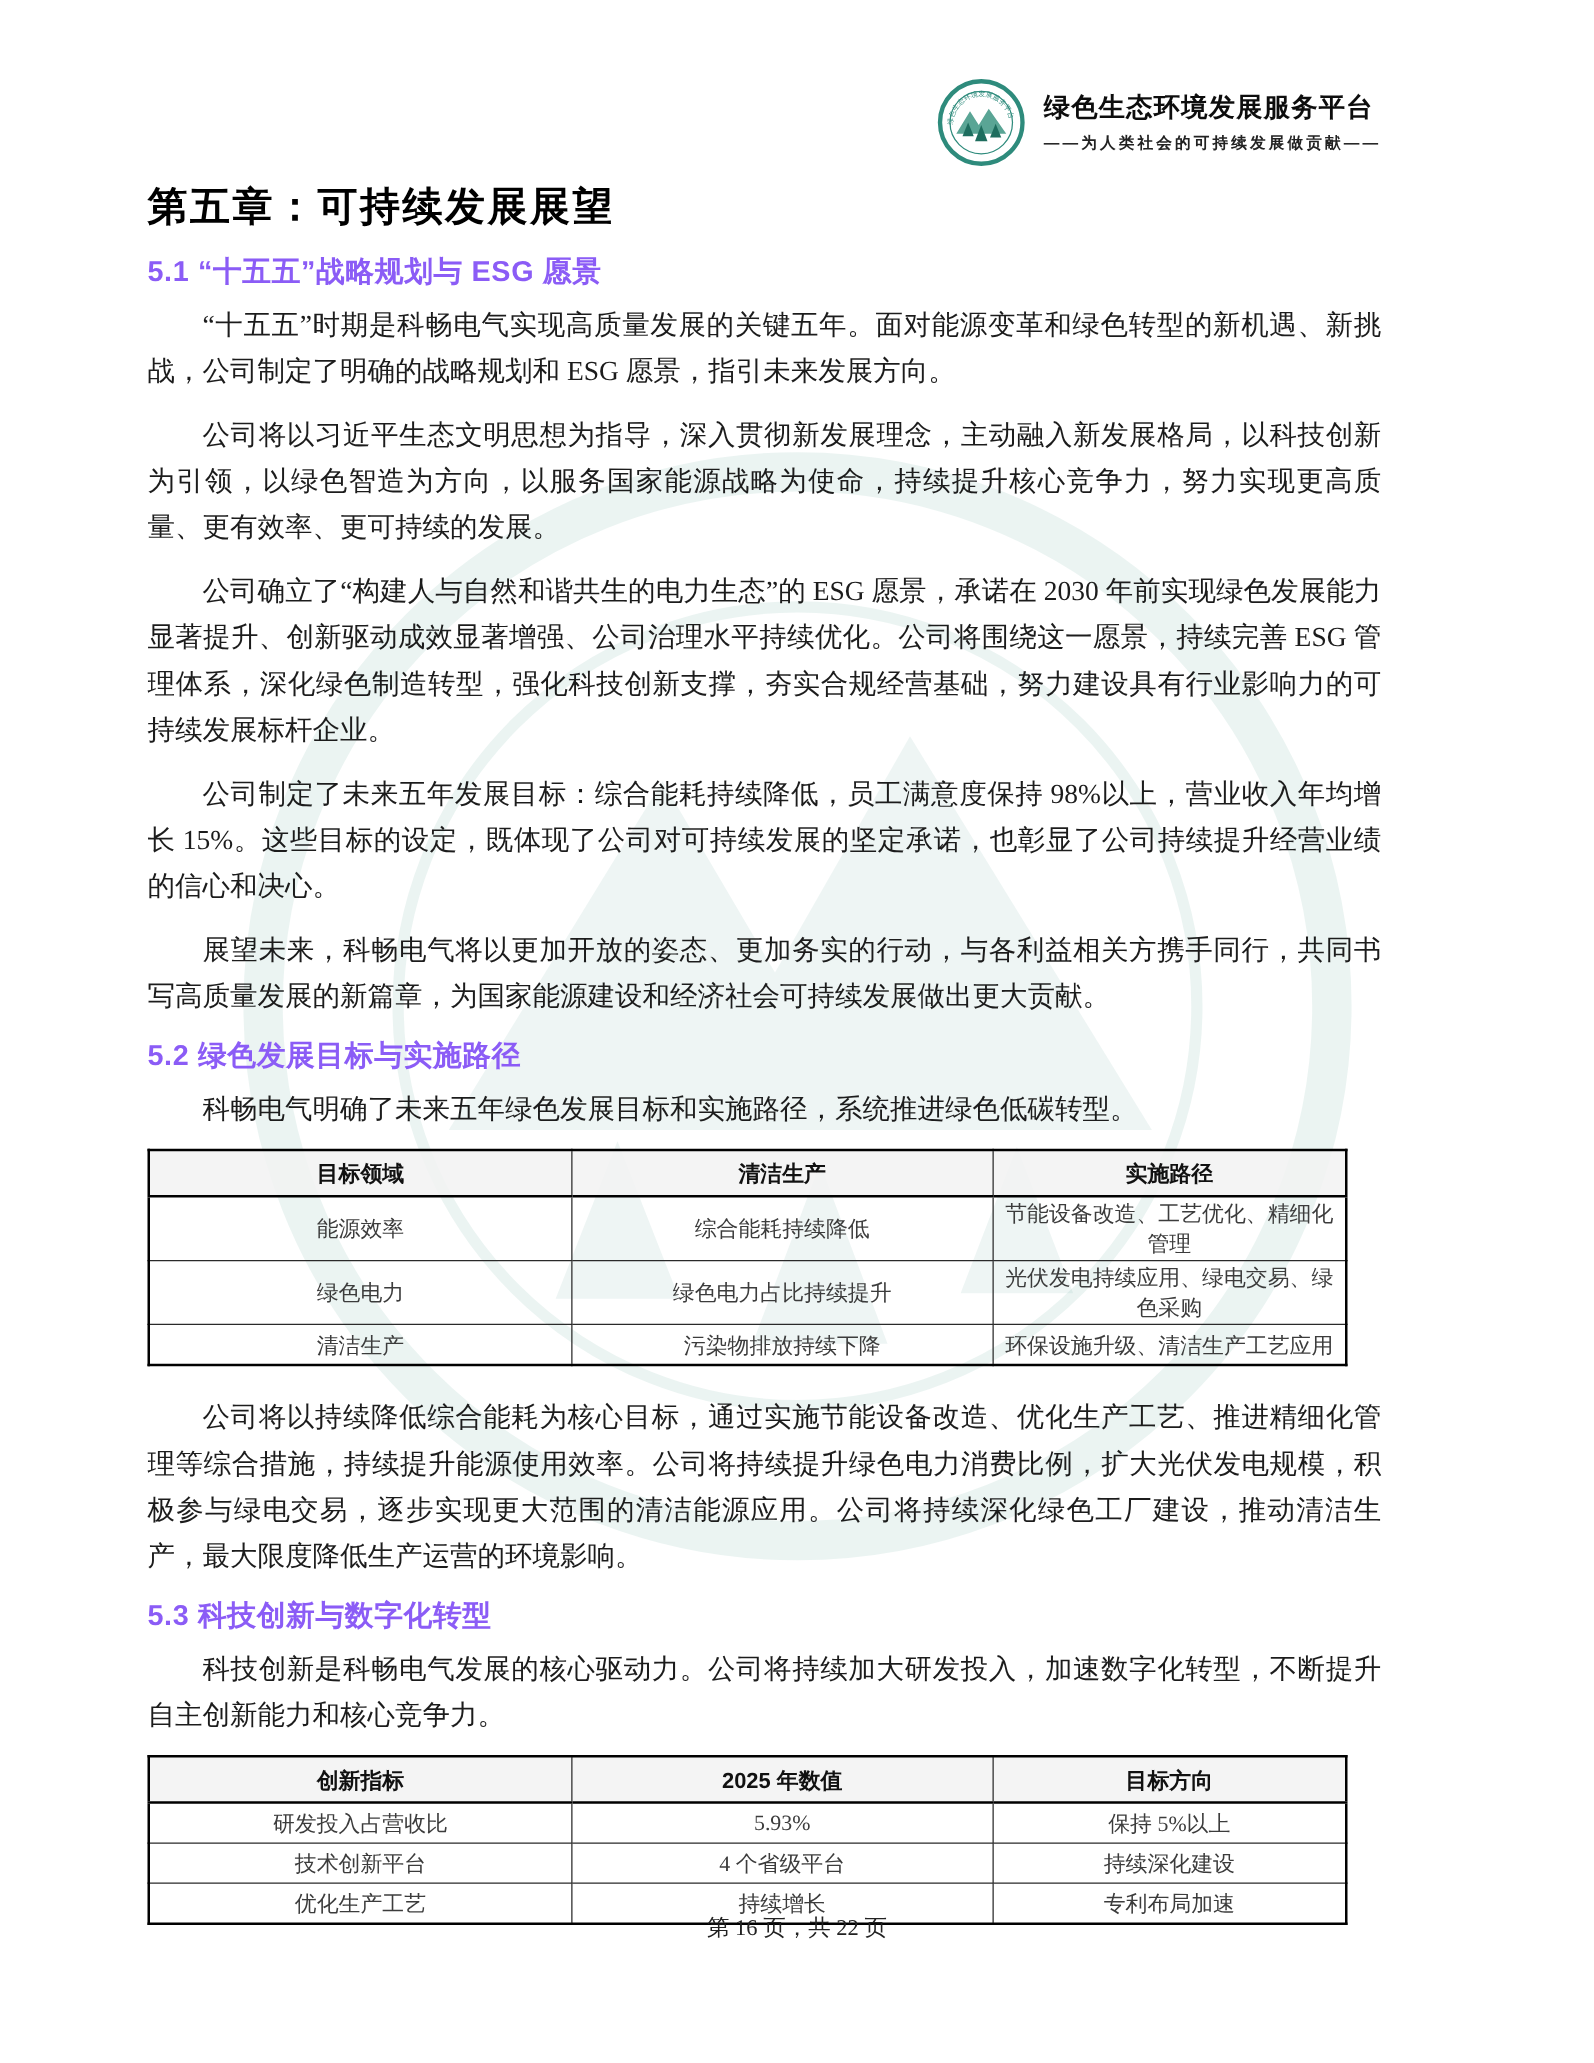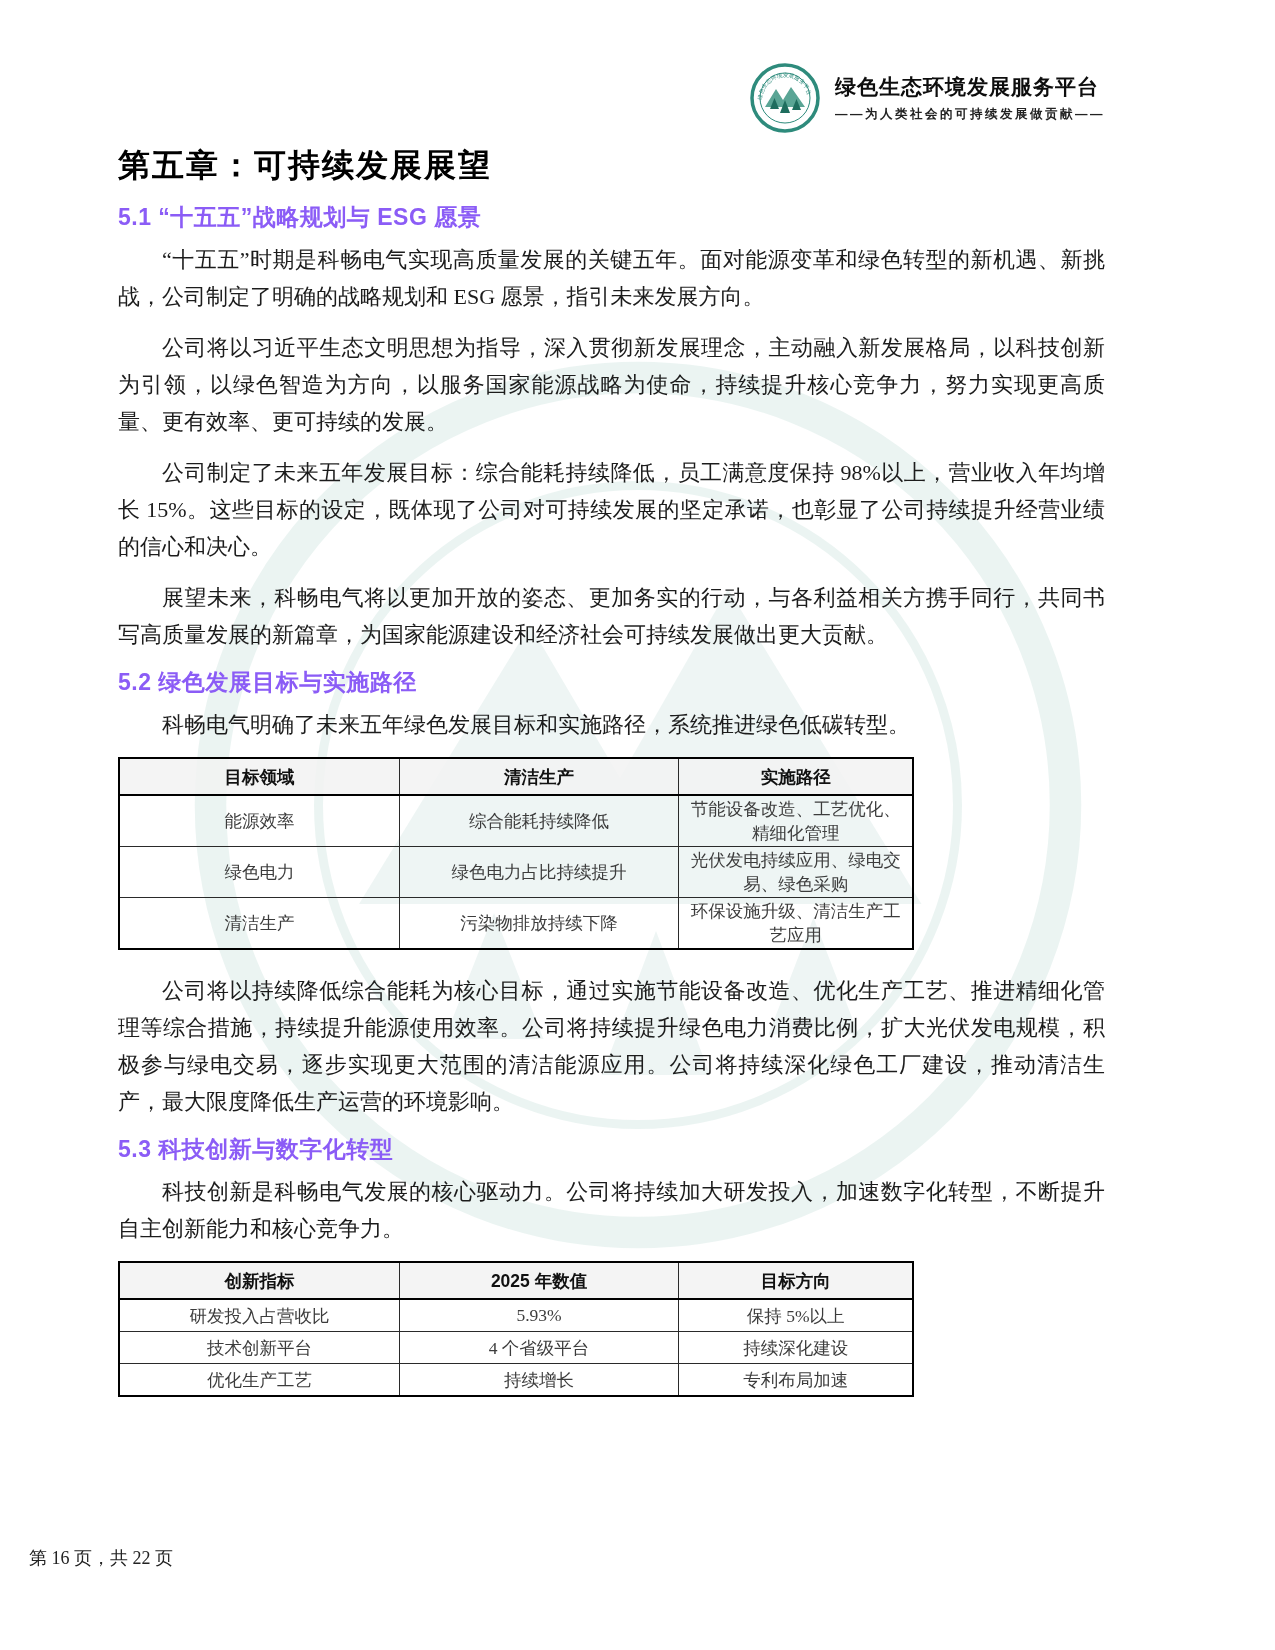--- a/index.html
+++ b/index.html
@@ -42,39 +42,39 @@
     font-family:"Liberation Sans","DejaVu Sans",sans-serif;
     font-weight:bold;font-size:23px;color:#8b5cf6;letter-spacing:0.5px;
   }
   p.body{
     margin:0 0 14px;
     font-size:22px;line-height:37px;
     text-align:justify;text-indent:2em;color:#1c1c1c;
   }
   
   table.tbl{
-    width:796px;border-collapse:collapse;margin:6px 0 22px;
+    width:960px;border-collapse:collapse;margin:6px 0 22px;
     border:2px solid #000;
   }
   table.tbl th{
     border:1px solid #2a2a2a;border-bottom:2px solid #000;
     background:rgba(242,242,242,0.85);
     font-family:"Liberation Sans","DejaVu Sans",sans-serif;
     font-weight:bold;font-size:17.5px;color:#111;
     height:31px;padding:2px 6px;text-align:center;
   }
   table.tbl td{
     border:1px solid #2a2a2a;
     font-size:17.5px;color:#3c3c3c;
     height:29px;padding:1px 8px;text-align:center;
     background:transparent;
   }
   .footer{
-    position:absolute;left:0;right:0;bottom:80px;
-    font-size:18px;color:#222;z-index:1;margin-left:29px;
+    position:absolute;left:0;right:0;bottom:96px;
+    text-align:center;font-size:18px;color:#222;z-index:1;
   }
 </style>
 </head>
 <body>
 
 <div class="page">
 
   <svg class="watermark" width="900" height="900" viewBox="0 0 200 200" aria-hidden="true">
     <g fill="none" stroke="#3f9384" stroke-opacity="0.10">
       <circle cx="100" cy="100" r="95" stroke-width="7"></circle>
@@ -109,20 +109,21 @@
         <div class="brand-title">绿色生态环境发展服务平台</div>
         <div class="brand-tagline">——为人类社会的可持续发展做贡献——</div>
       </div>
     </header>
 
     <h1 class="doc-title">第五章：可持续发展展望</h1>
 
     <h2 class="sec">5.1 “十五五”战略规划与 ESG 愿景</h2>
     <p class="body">“十五五”时期是科畅电气实现高质量发展的关键五年。面对能源变革和绿色转型的新机遇、新挑战，公司制定了明确的战略规划和 ESG 愿景，指引未来发展方向。</p>
     <p class="body">公司将以习近平生态文明思想为指导，深入贯彻新发展理念，主动融入新发展格局，以科技创新为引领，以绿色智造为方向，以服务国家能源战略为使命，持续提升核心竞争力，努力实现更高质量、更有效率、更可持续的发展。</p>
+    <p class="body">公司确立了“构建人与自然和谐共生的电力生态”的 ESG 愿景，承诺在 2030 年前实现绿色发展能力显著提升、创新驱动成效显著增强、公司治理水平持续优化。公司将围绕这一愿景，持续完善 ESG 管理体系，深化绿色制造转型，强化科技创新支撑，夯实合规经营基础，努力建设具有行业影响力的可持续发展标杆企业。</p>
     <p class="body">公司制定了未来五年发展目标：综合能耗持续降低，员工满意度保持 98%以上，营业收入年均增长 15%。这些目标的设定，既体现了公司对可持续发展的坚定承诺，也彰显了公司持续提升经营业绩的信心和决心。</p>
     <p class="body">展望未来，科畅电气将以更加开放的姿态、更加务实的行动，与各利益相关方携手同行，共同书写高质量发展的新篇章，为国家能源建设和经济社会可持续发展做出更大贡献。</p>
 
     <h2 class="sec">5.2 绿色发展目标与实施路径</h2>
     <p class="body">科畅电气明确了未来五年绿色发展目标和实施路径，系统推进绿色低碳转型。</p>
 
     <table class="tbl">
       <colgroup>
           <col style="width:35.3%">
           <col style="width:35.2%">

